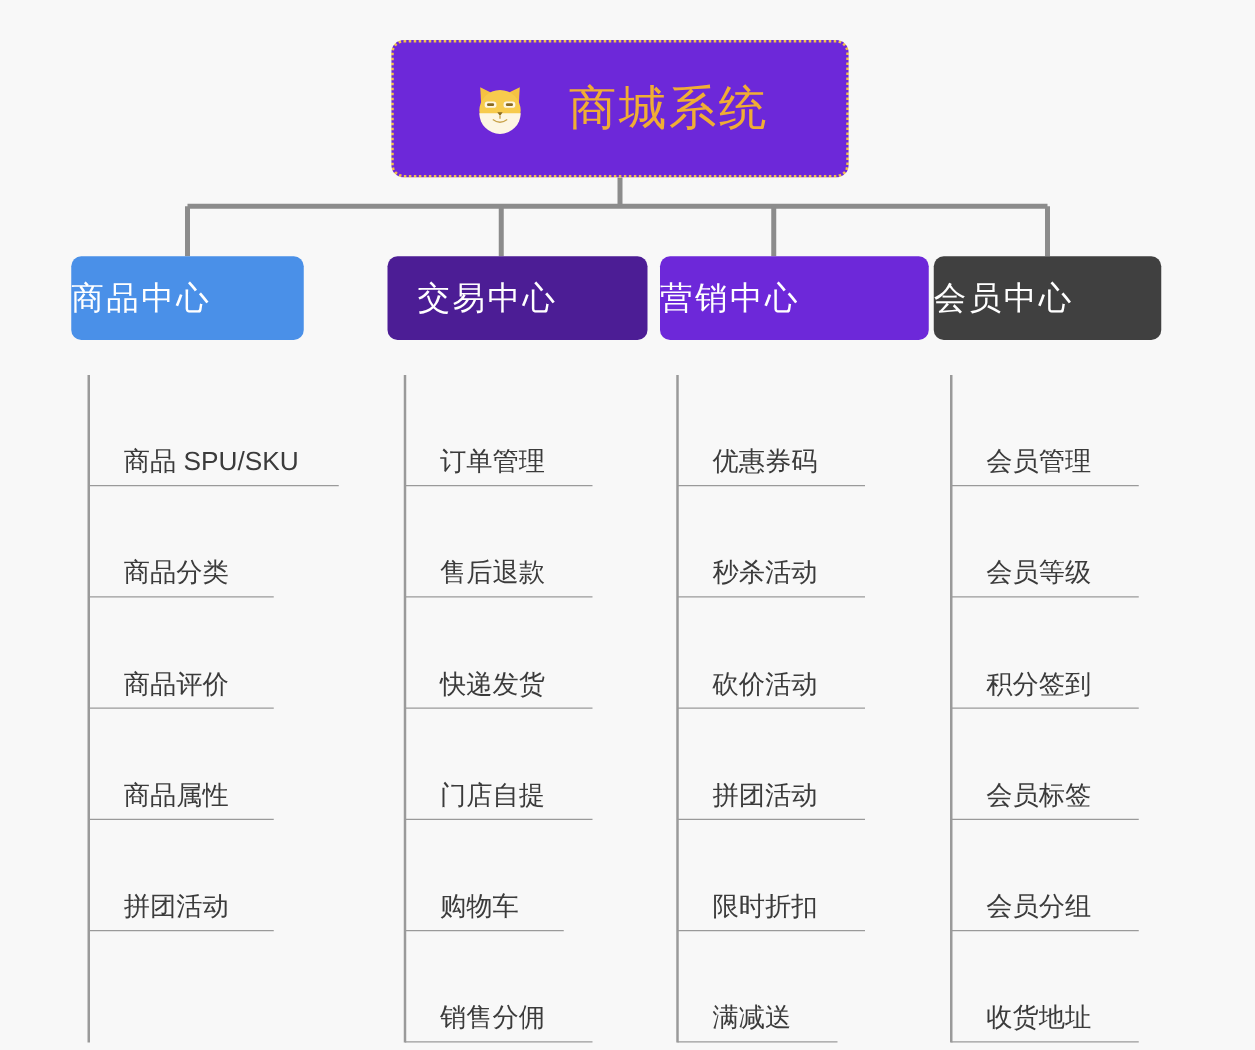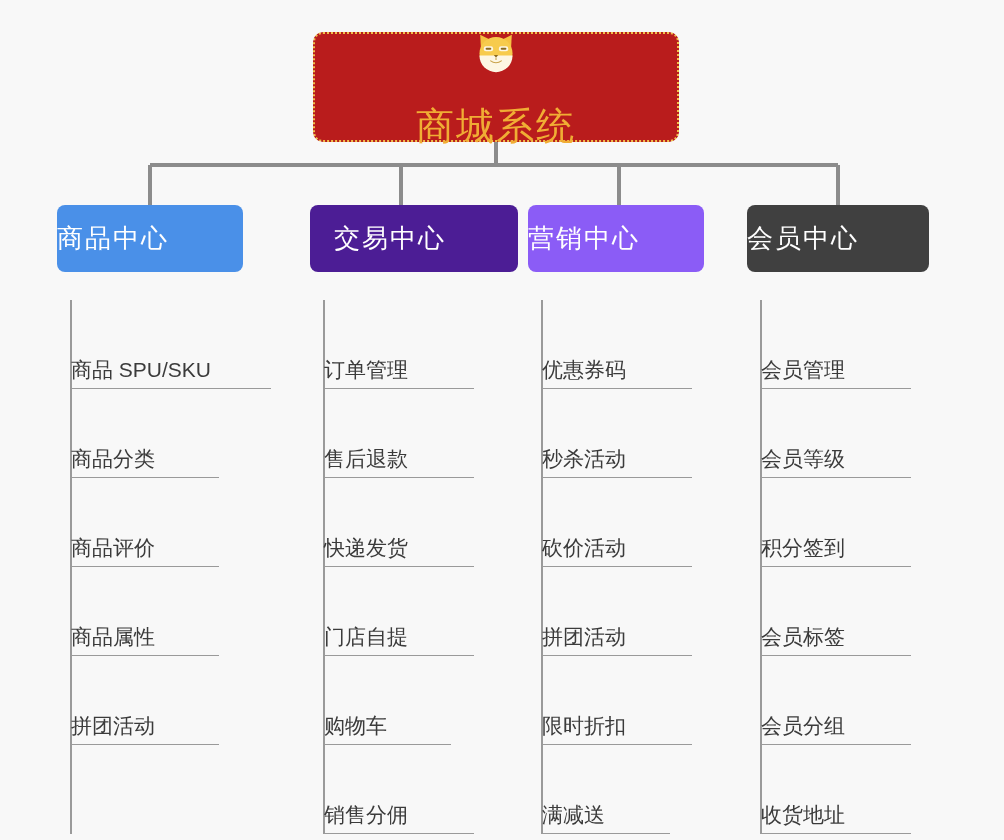--- a/index.html
+++ b/index.html
@@ -19,29 +19,28 @@
     height: 840px;
   }
 
   
   #root-node {
     position: absolute;
     left: 313px;
     top: 32px;
     width: 366px;
     height: 110px;
-    background: #b91c1c;
+    background: #6d28d9;
     border: 2px dotted #f0c14b;
     border-radius: 10px;
     box-sizing: border-box;
     display: flex;
     align-items: center;
     justify-content: center;
     gap: 32px;
-    flex-direction: column;
   }
   #root-title {
     font-size: 38px;
     color: #f0ad34;
     letter-spacing: 2px;
     line-height: 1;
     white-space: nowrap;
   }
   .shiba {
     width: 46px;
@@ -102,20 +101,21 @@
     position: absolute;
     left: 0;
     bottom: 0;
     height: 1px;
     background: #9a9a9a;
   }
   .leaf-label {
     font-size: 21px;
     color: #3b3b3b;
     white-space: nowrap;
+    padding-left: 28px;
     padding-bottom: 7px;
     line-height: 1.15;
   }
 </style>
 </head>
 <body>
 
 <div id="canvas">
 
   <svg id="connectors" viewBox="0 0 1004 840" xmlns="http://www.w3.org/2000/svg">
@@ -210,21 +210,21 @@
             <div class="leaf-underline" style="width: 127px;"></div>
             <span class="leaf-label">购物车</span>
           </div>
           <div class="leaf-item">
             <div class="leaf-underline" style="width: 150px;"></div>
             <span class="leaf-label">销售分佣</span>
           </div>
         </div>
       </div>
       <div class="column" style="left: 528px; width: 182px;">
-        <div class="cat-box" style="background: #8b5cf6; width: 176px;">
+        <div class="cat-box" style="background: #6d28d9; width: 215px;">
           <span class="cat-label">营销中心</span>
         </div>
         <div class="leaf-list">
           <div class="leaf-spine" style="height: 534px;"></div>
           <div class="leaf-item">
             <div class="leaf-underline" style="width: 150px;"></div>
             <span class="leaf-label">优惠券码</span>
           </div>
           <div class="leaf-item">
             <div class="leaf-underline" style="width: 150px;"></div>

